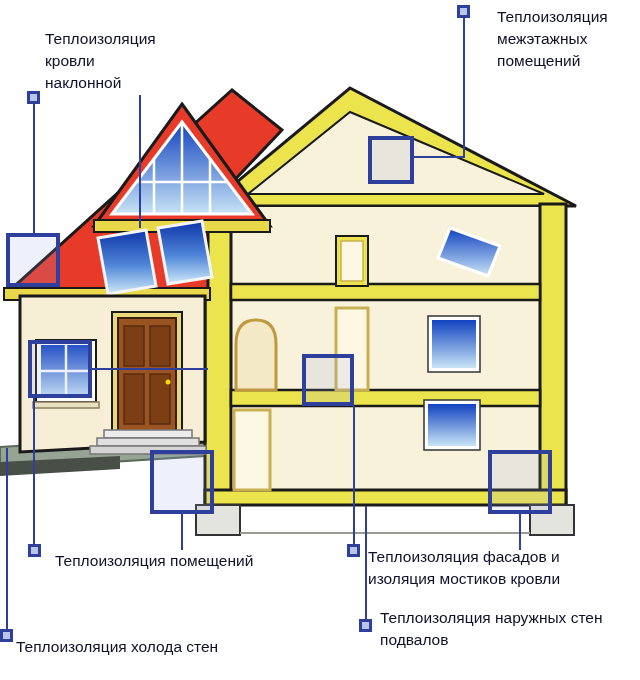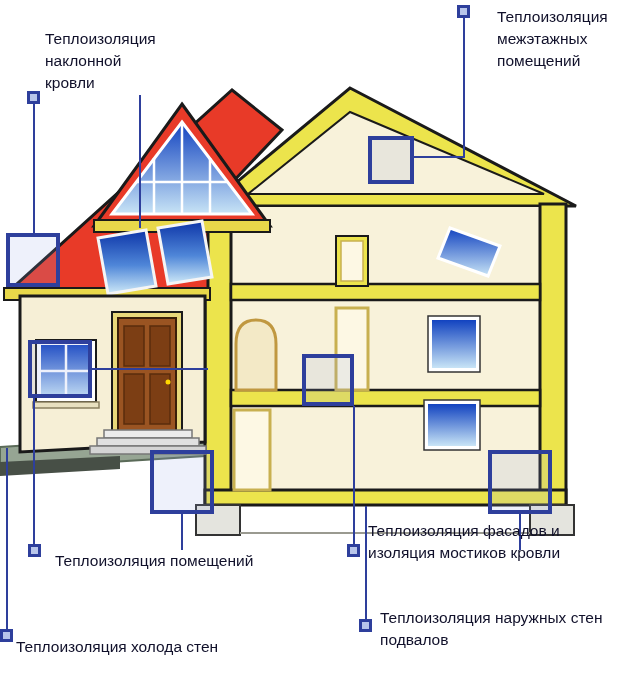--- a/index.html
+++ b/index.html
@@ -162,35 +162,35 @@
 
   <div class="marker" style="left:27px;top:91px"></div>
   <div class="marker" style="left:457px;top:5px"></div>
   <div class="marker" style="left:28px;top:544px"></div>
   <div class="marker" style="left:347px;top:544px"></div>
   <div class="marker" style="left:0px;top:629px"></div>
   <div class="marker" style="left:359px;top:619px"></div>
 
   <div class="lbl" style="left:45px;top:28px">
     <div>Теплоизоляция</div>
+    <div>кровли</div>
     <div>наклонной</div>
-    <div>кровли</div>
   </div>
 
   <div class="lbl" style="left:497px;top:6px">
     <div>Теплоизоляция</div>
     <div>межэтажных</div>
     <div>помещений</div>
   </div>
 
   <div class="lbl" style="left:55px;top:550px">
     <div>Теплоизоляция помещений</div>
   </div>
 
-  <div class="lbl" style="left:368px;top:520px">
+  <div class="lbl" style="left:368px;top:546px">
     <div>Теплоизоляция фасадов и</div>
     <div>изоляция мостиков кровли</div>
   </div>
 
   <div class="lbl" style="left:16px;top:636px">
     <div>Теплоизоляция холода стен</div>
   </div>
 
   <div class="lbl" style="left:380px;top:607px">
     <div>Теплоизоляция наружных стен</div>

